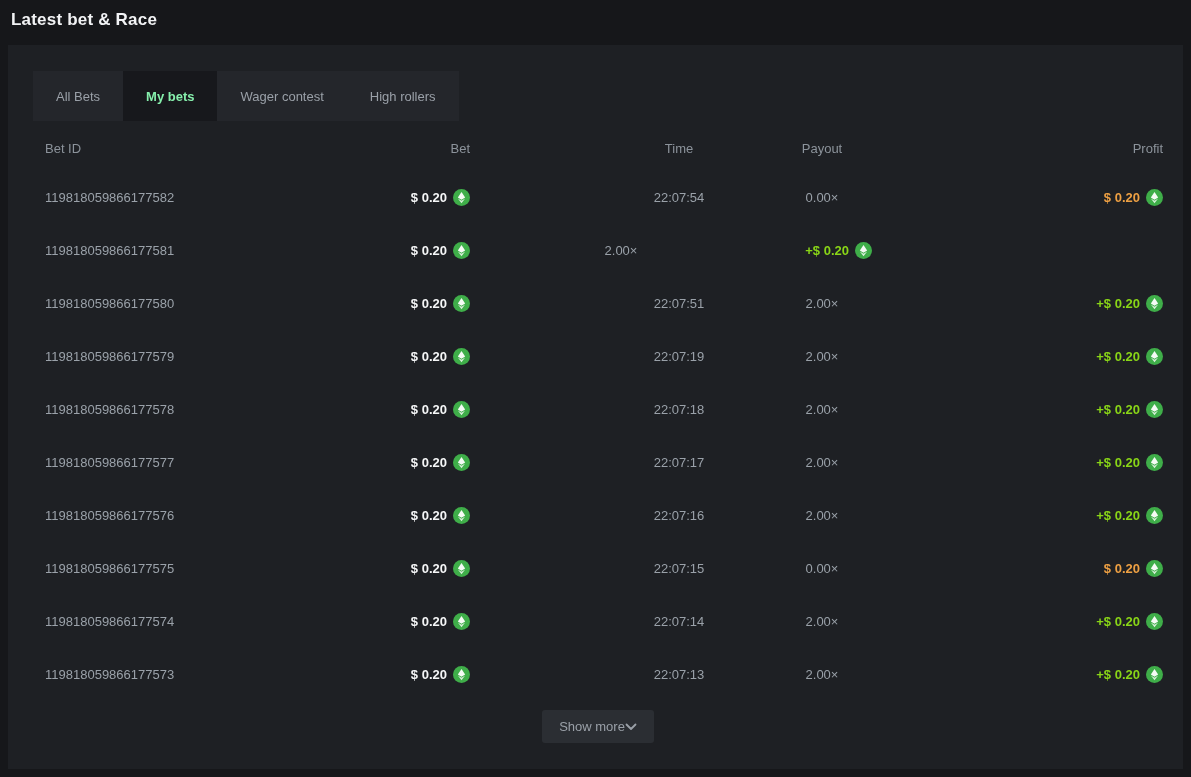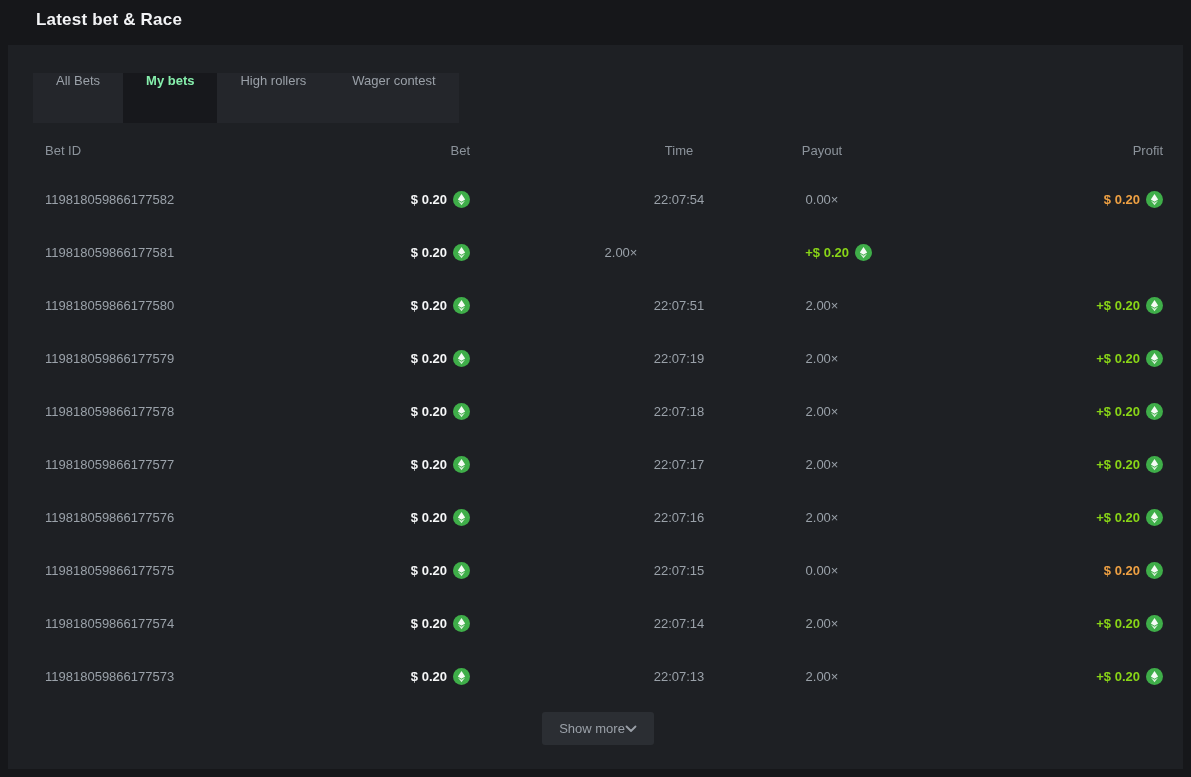--- a/index.html
+++ b/index.html
@@ -9,42 +9,42 @@
     font-family:"Liberation Sans", sans-serif;
     -webkit-font-smoothing:antialiased;
   }
   :root{
     --green:#89d517;
     --orange:#eea043;
     --coin:#3fae49;
   }
   
   .topbar{
-    height:40px; display:flex; align-items:center; padding-left:36px;
+    height:40px; display:flex; align-items:center; padding-left:11px;
     background:#16171a;
   }
   .topbar h1{
     color:#f2f3f5; font-size:17px; font-weight:700; letter-spacing:.2px;
   }
   
   .panel{
     margin:5px 8px 8px 8px;
     height:724px;
     background:#1e2024;
     padding:26px 20px 0 25px;
   }
   
   .tabs{
     display:inline-flex; height:50px; background:#24262b; margin-left:0;
   }
   .tab{
     border:none; outline:none; cursor:pointer;
     background:transparent; color:#9aa0a8;
     font-family:inherit; font-size:13px;
-    padding:0 23px; height:50px; display:flex; 
+    padding:0 23px; height:50px; display:flex; align-items:center;
   }
   .tab.active{
     background:#17181c; color:#86efac; font-weight:700;
   }
   
   .thead, .trow{
     display:grid;
     grid-template-columns:240px 197px 290px 112px 1fr;
     align-items:center;
   }
@@ -81,24 +81,24 @@
 <div class="panel">
 
   <div class="tabs" id="tabs">
       <button class="tab">
     <span class="tab-label">All Bets</span>
   </button>
       <button class="tab active">
     <span class="tab-label">My bets</span>
   </button>
       <button class="tab">
-    <span class="tab-label">High rollers</span>
+    <span class="tab-label">Wager contest</span>
   </button>
       <button class="tab">
-    <span class="tab-label">Wager contest</span>
+    <span class="tab-label">High rollers</span>
   </button>
     </div>
 
   <div class="thead">
     <span class="cell c-id">Bet ID</span>
     <span class="cell c-bet">Bet</span>
     <span class="cell c-time">Time</span>
     <span class="cell c-payout">Payout</span>
     <span class="cell c-profit">Profit</span>
   </div>

